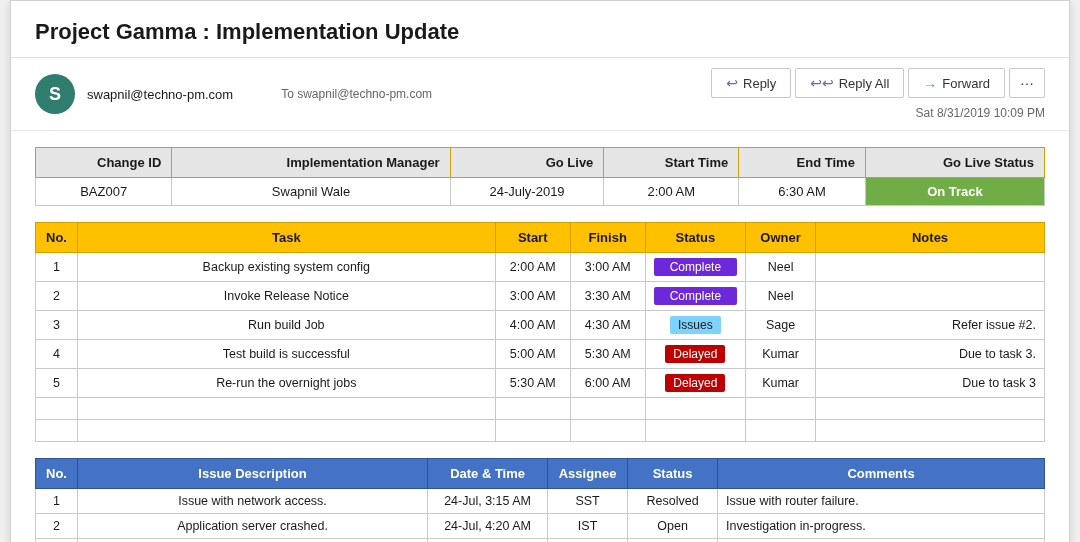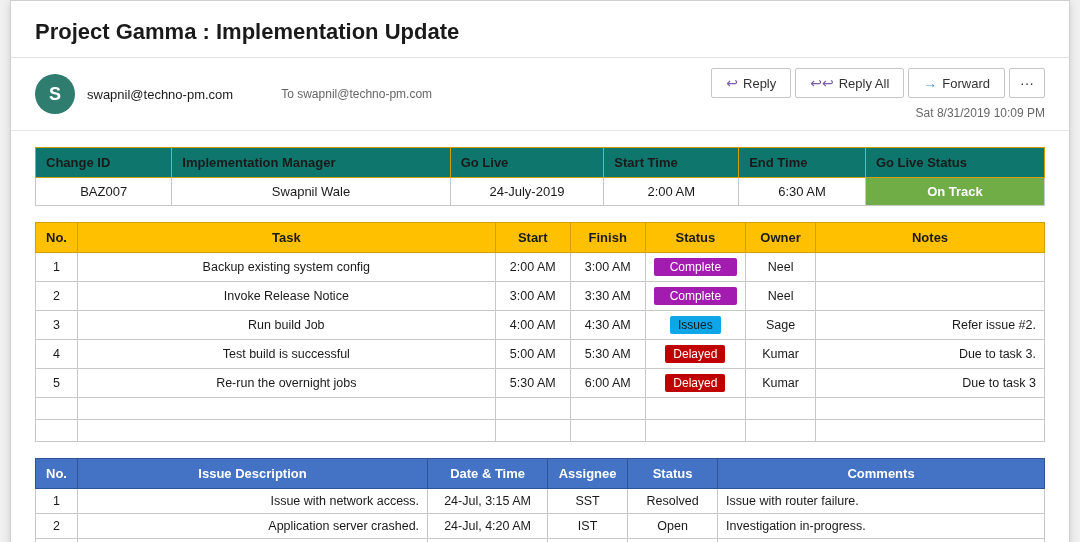--- a/index.html
+++ b/index.html
@@ -109,27 +109,27 @@
       padding: 16px 24px 24px 24px;
     }
 
     
     .info-table {
       width: 100%;
       border-collapse: collapse;
       margin-bottom: 16px;
     }
     .info-table th {
-      background: #0f766e;
+      background: #e5e5e5;
       color: #1a1a1a;
       font-weight: 700;
       font-size: 13px;
       padding: 7px 10px;
       border: 1px solid #d0a000;
-      text-align: left;
+      text-align: right;
     }
     .info-table td {
       background: #ffffff;
       color: #1a1a1a;
       font-size: 13px;
       padding: 6px 10px;
       border: 1px solid #c8c8c8;
       text-align: center;
     }
     .go-live-status-cell {
@@ -160,29 +160,29 @@
       border: 1px solid #c8c8c8;
       text-align: center;
     }
     .task-table td.task-desc {
       text-align: center;
     }
     .task-table td.notes-col {
       text-align: right;
     }
     .status-complete {
-      background: #a21caf;
+      background: #6d28d9;
       color: white;
       padding: 2px 16px;
       font-size: 12px;
       border-radius: 2px;
       display: inline-block;
     }
     .status-issues {
-      background: #0ea5e9;
+      background: #7dd3fc;
       color: #1a1a1a;
       padding: 2px 8px;
       font-size: 12px;
       border-radius: 2px;
       display: inline-block;
     }
     .status-delayed {
       background: #c00000;
       color: white;
       padding: 2px 8px;
@@ -209,21 +209,21 @@
     }
     .issue-table td {
       background: #ffffff;
       color: #1a1a1a;
       font-size: 12.5px;
       padding: 5px 8px;
       border: 1px solid #c8c8c8;
       text-align: center;
     }
     .issue-table td.issue-desc {
-      text-align: right;
+      text-align: center;
     }
     .issue-table td.comments-col {
       text-align: left;
     }
   </style>
 </head>
 <body>
 
 <div class="email-container">
 

